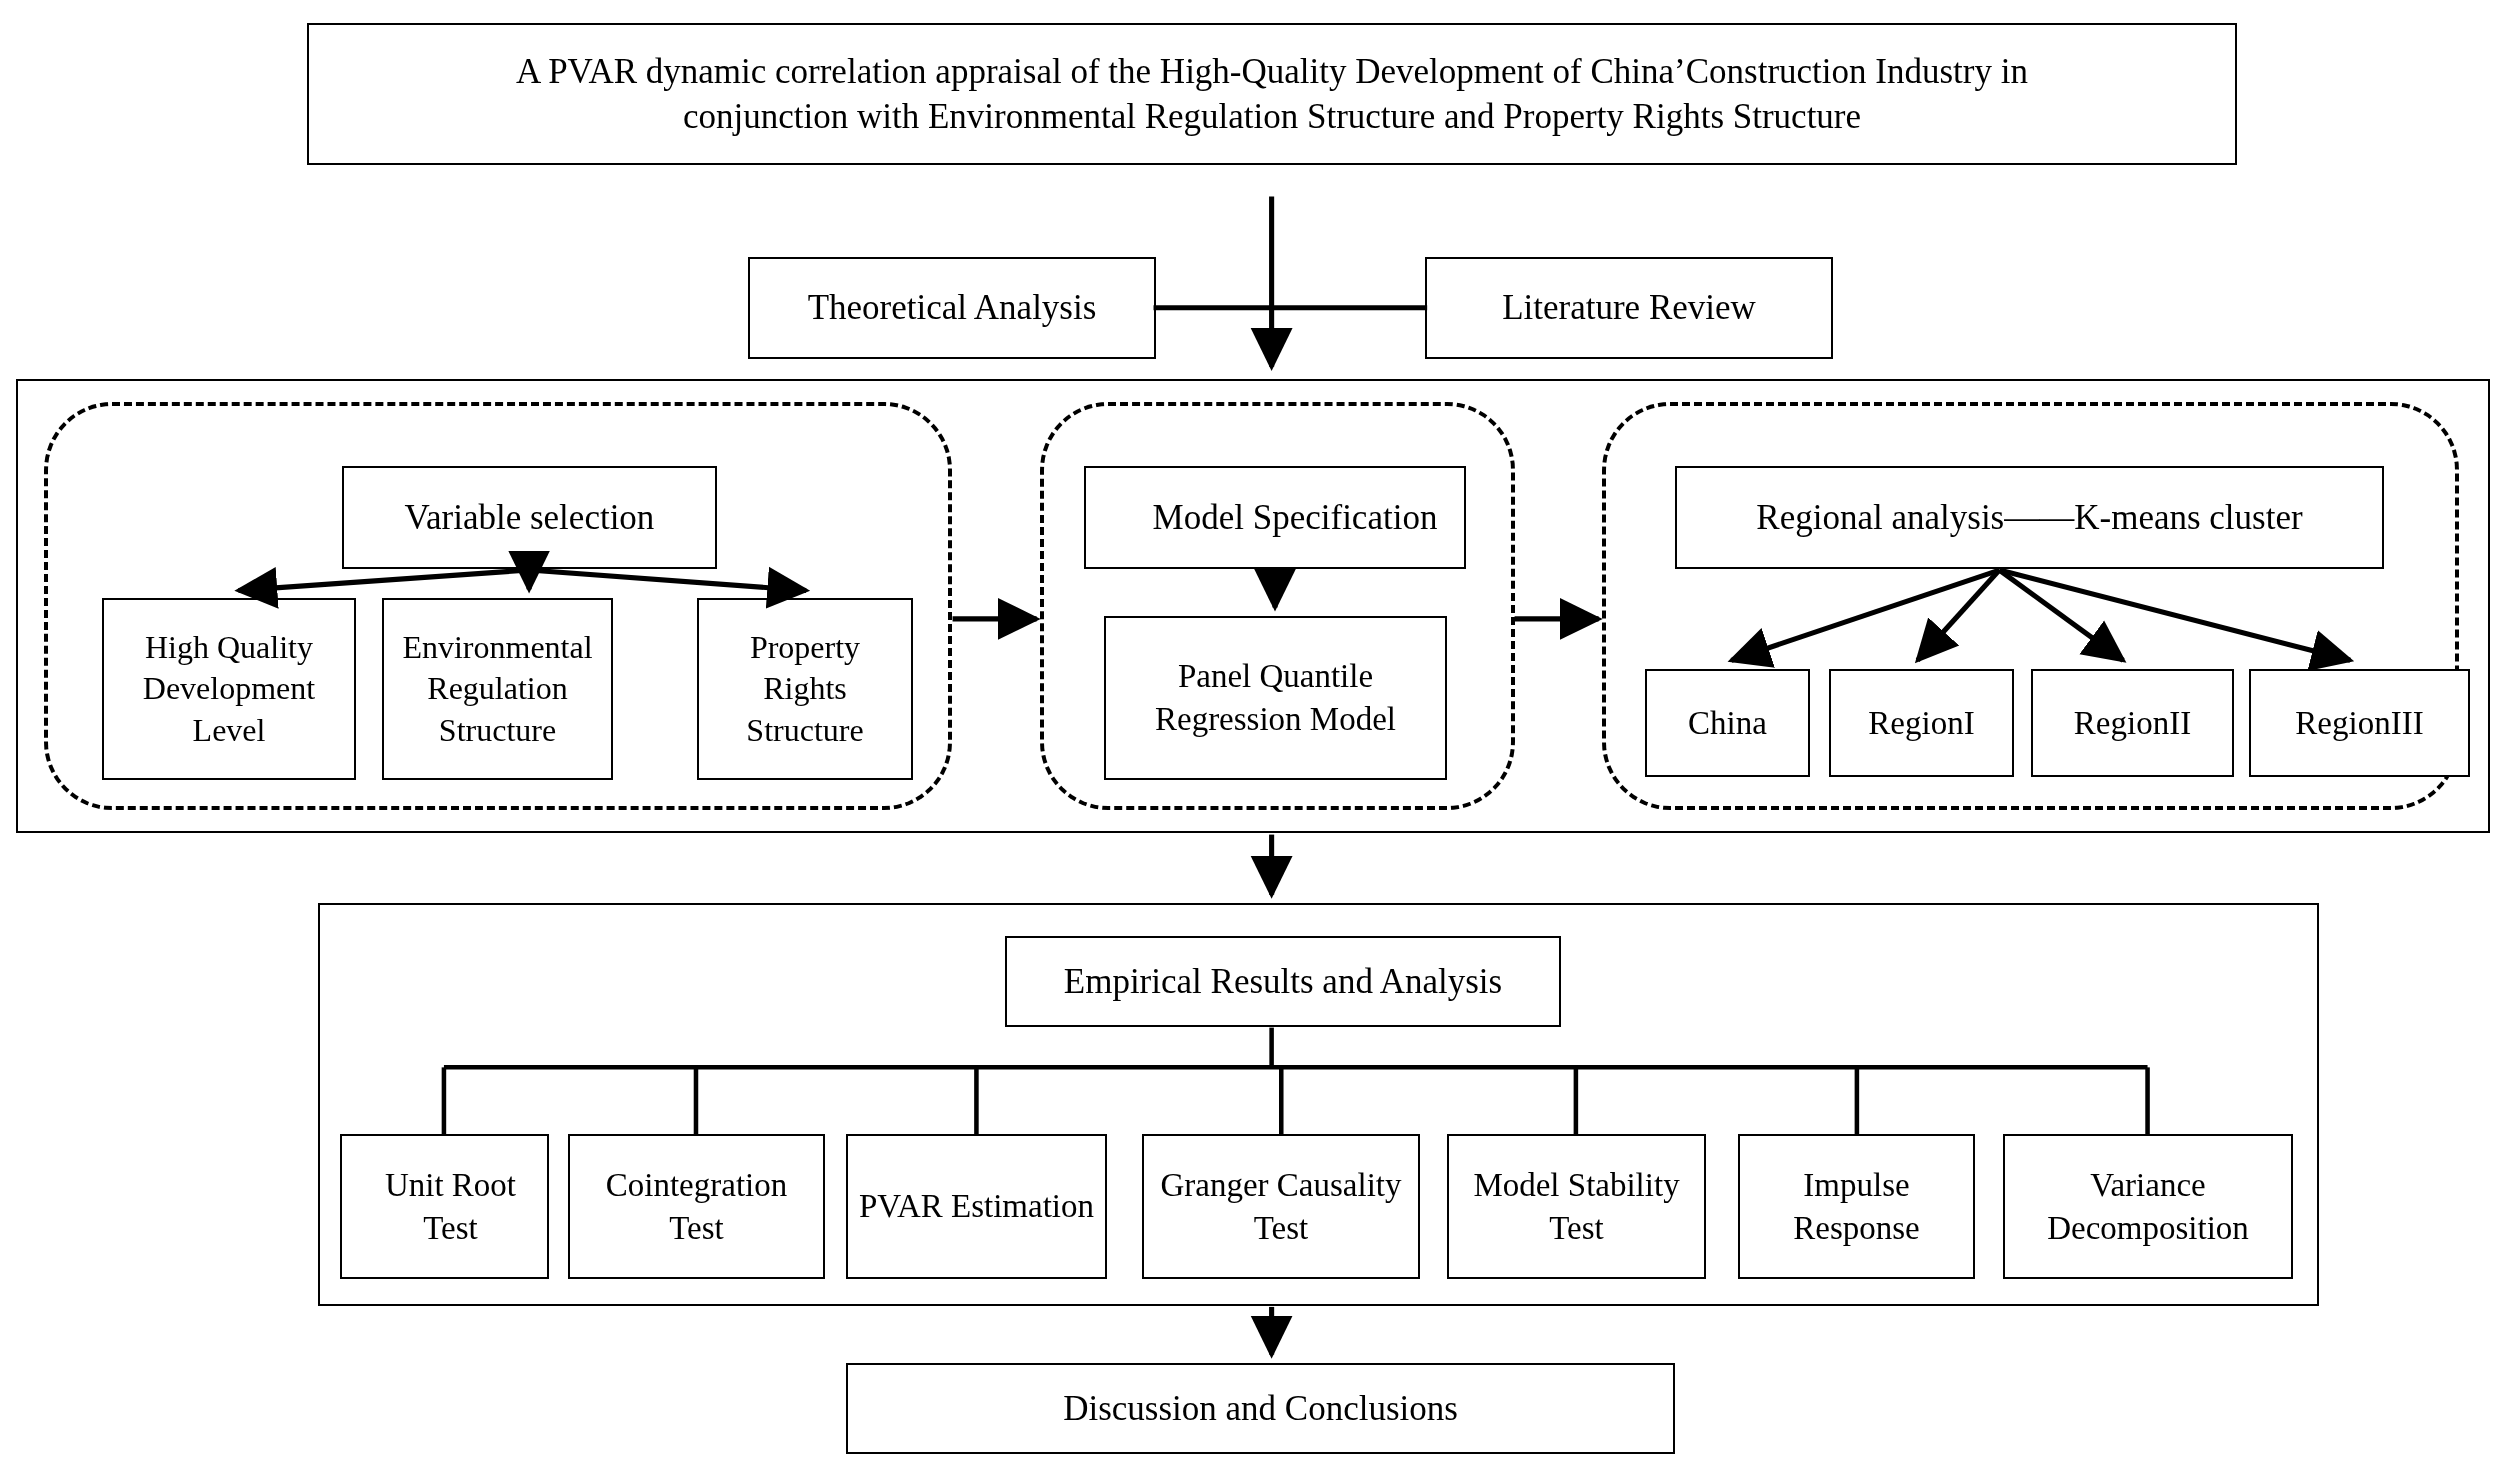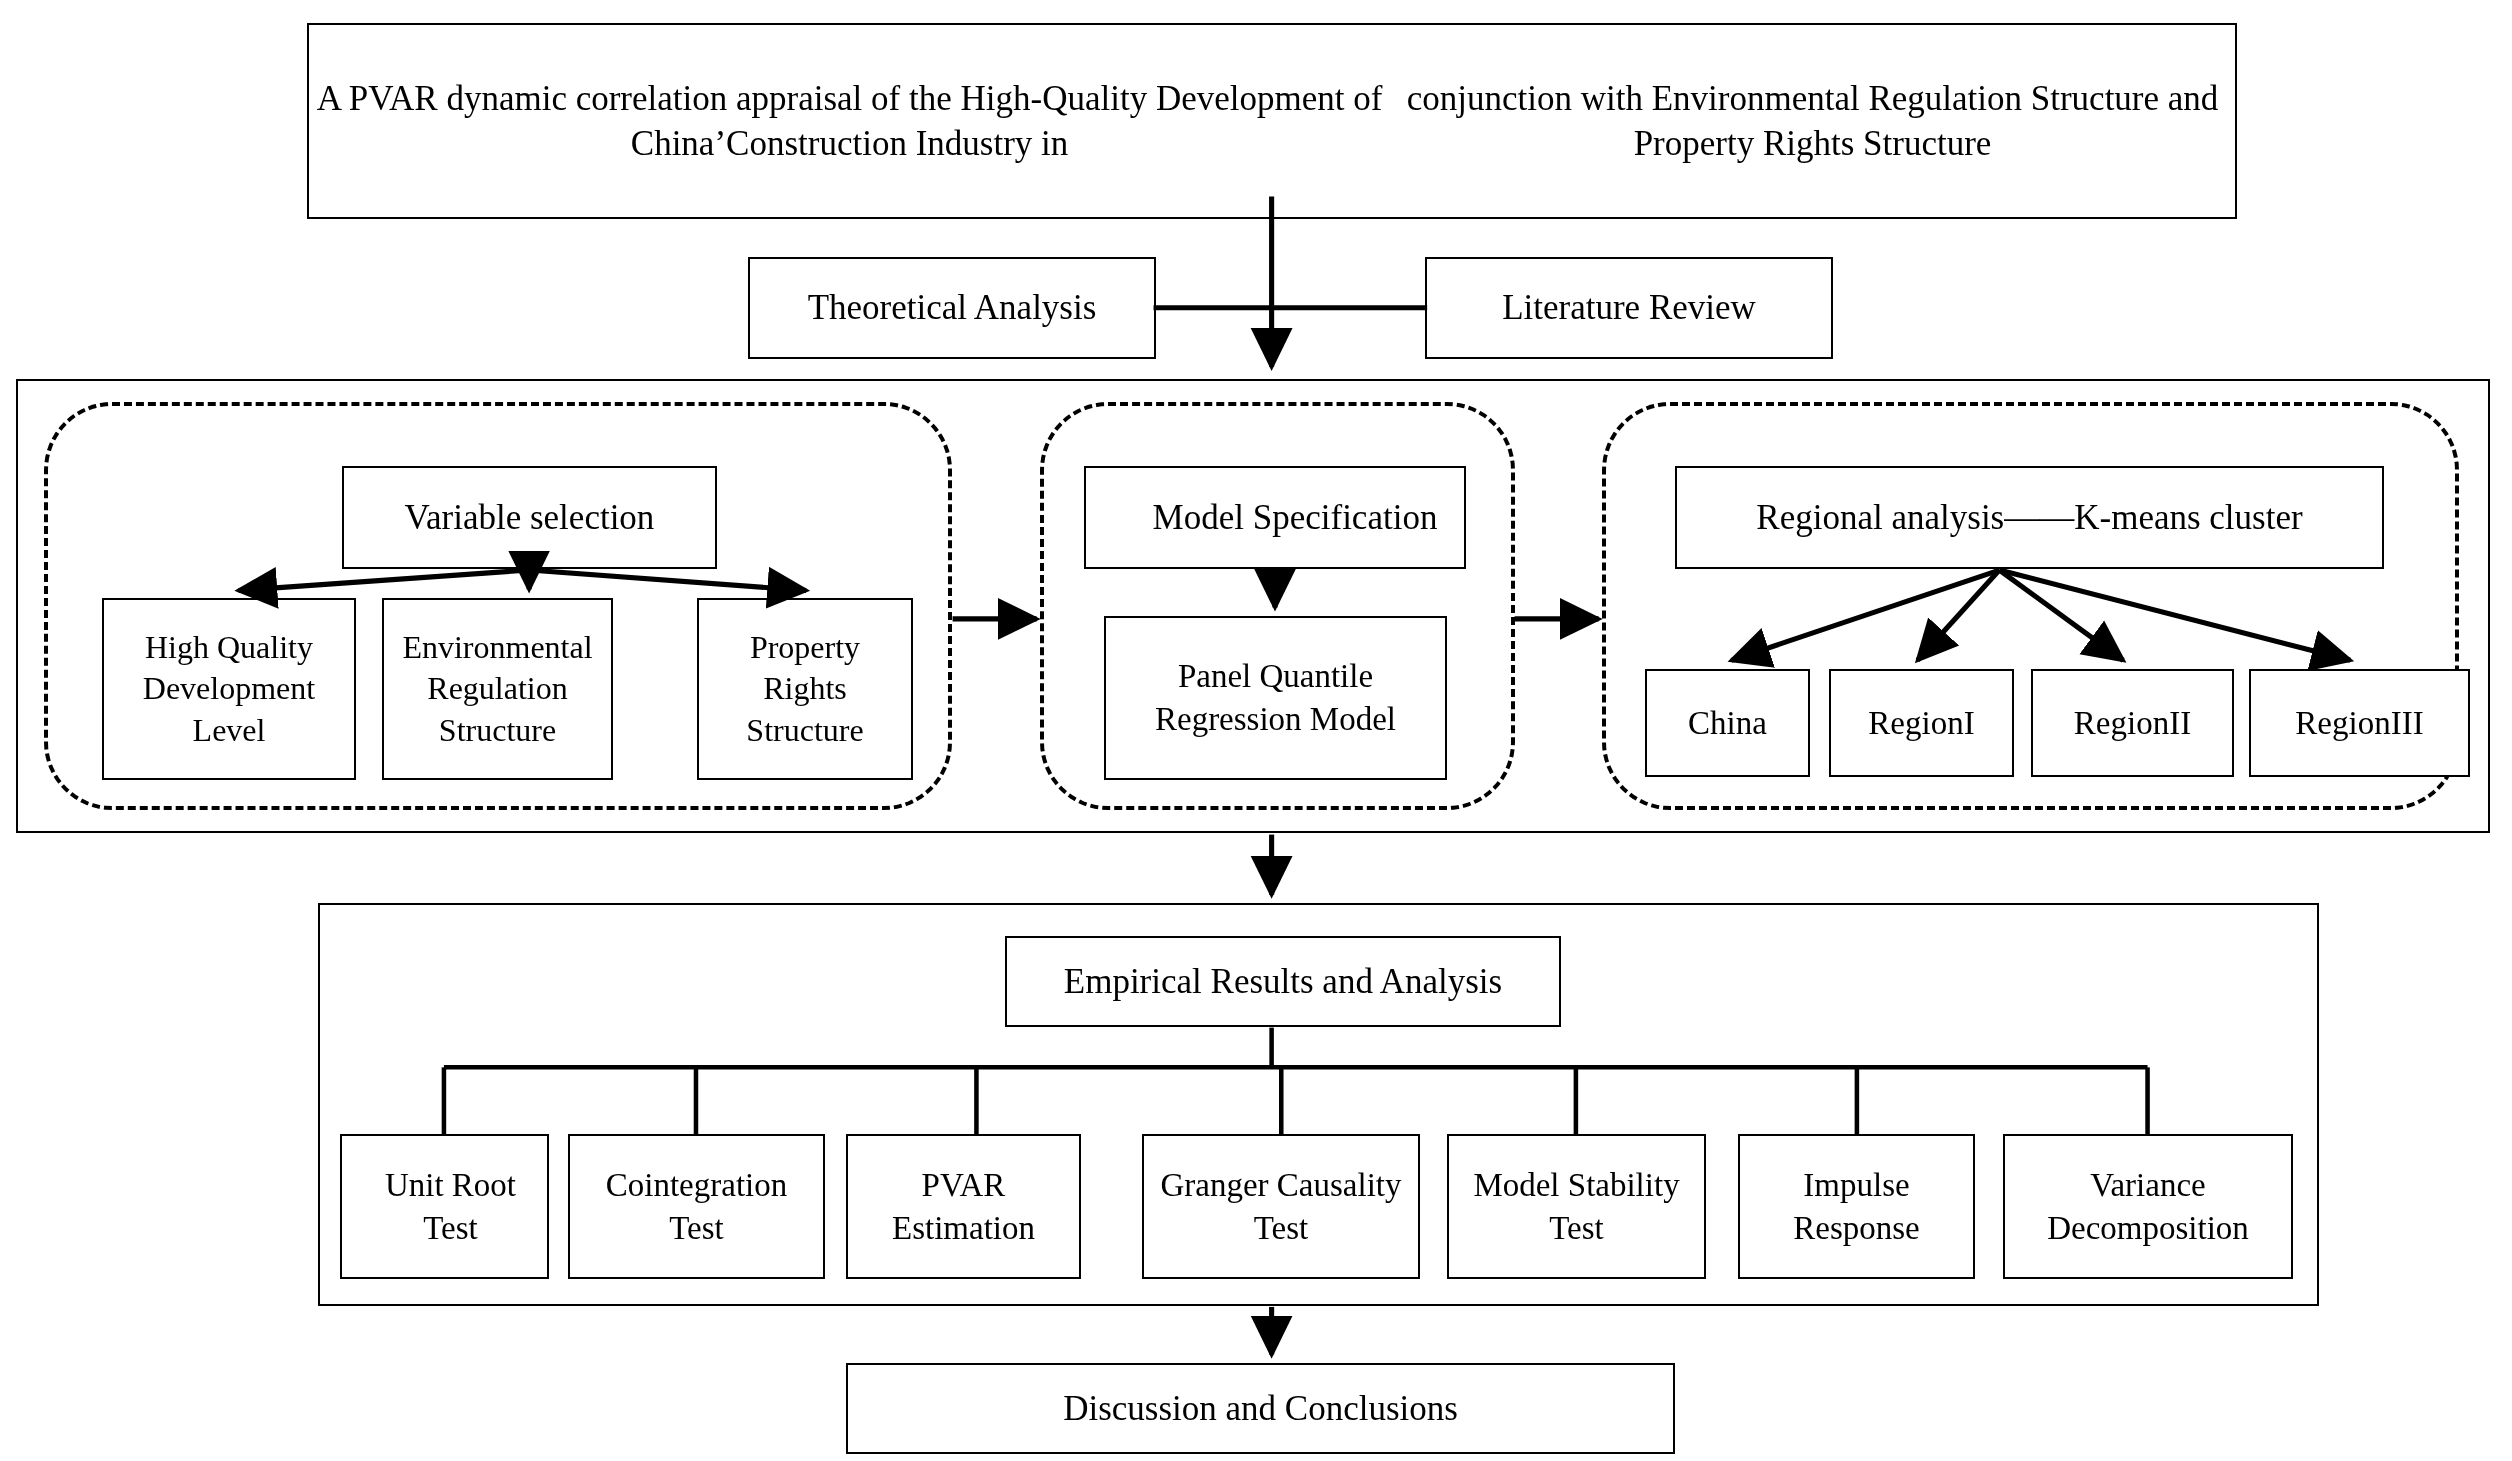--- a/index.html
+++ b/index.html
@@ -48,21 +48,21 @@
   .fs-title{font-size:35px;}
   .fs-lg{font-size:35px;}
   .fs-md{font-size:33px;}
   .fs-sm{font-size:32px;}
 </style>
 </head>
 <body>
 
 <div id="root">
 
-  <div class="box fs-title" style="left:307px;top:23px;width:1930px;height:196px;flex-direction:row;">
+  <div class="box fs-title" style="left:307px;top:23px;width:1930px;height:142px;flex-direction:column;">
     <span class="txt">A PVAR dynamic correlation appraisal of the High-Quality Development of China’Construction Industry in</span>
     <span class="txt">conjunction with Environmental Regulation Structure and Property Rights Structure</span>
   </div>
 
   <div class="box fs-lg" style="left:748px;top:257px;width:408px;height:102px;">
     <span class="txt">Theoretical Analysis</span>
   </div>
 
   <div class="box fs-lg" style="left:1425px;top:257px;width:408px;height:102px;">
     <span class="txt">Literature Review</span>
@@ -127,21 +127,21 @@
   </div>
 
   <div class="box fs-md" style="left:340px;top:1134px;width:209px;height:145px;padding-left:12px;">
     <span class="txt">Unit Root Test</span>
   </div>
 
   <div class="box fs-md" style="left:568px;top:1134px;width:257px;height:145px;">
     <span class="txt">Cointegration Test</span>
   </div>
 
-  <div class="box fs-md" style="left:846px;top:1134px;width:235px;height:145px;">
+  <div class="box fs-md" style="left:846px;top:1134px;width:261px;height:145px;">
     <span class="txt">PVAR Estimation</span>
   </div>
 
   <div class="box fs-md" style="left:1142px;top:1134px;width:278px;height:145px;">
     <span class="txt">Granger Causality Test</span>
   </div>
 
   <div class="box fs-md" style="left:1447px;top:1134px;width:259px;height:145px;">
     <span class="txt">Model Stability Test</span>
   </div>

